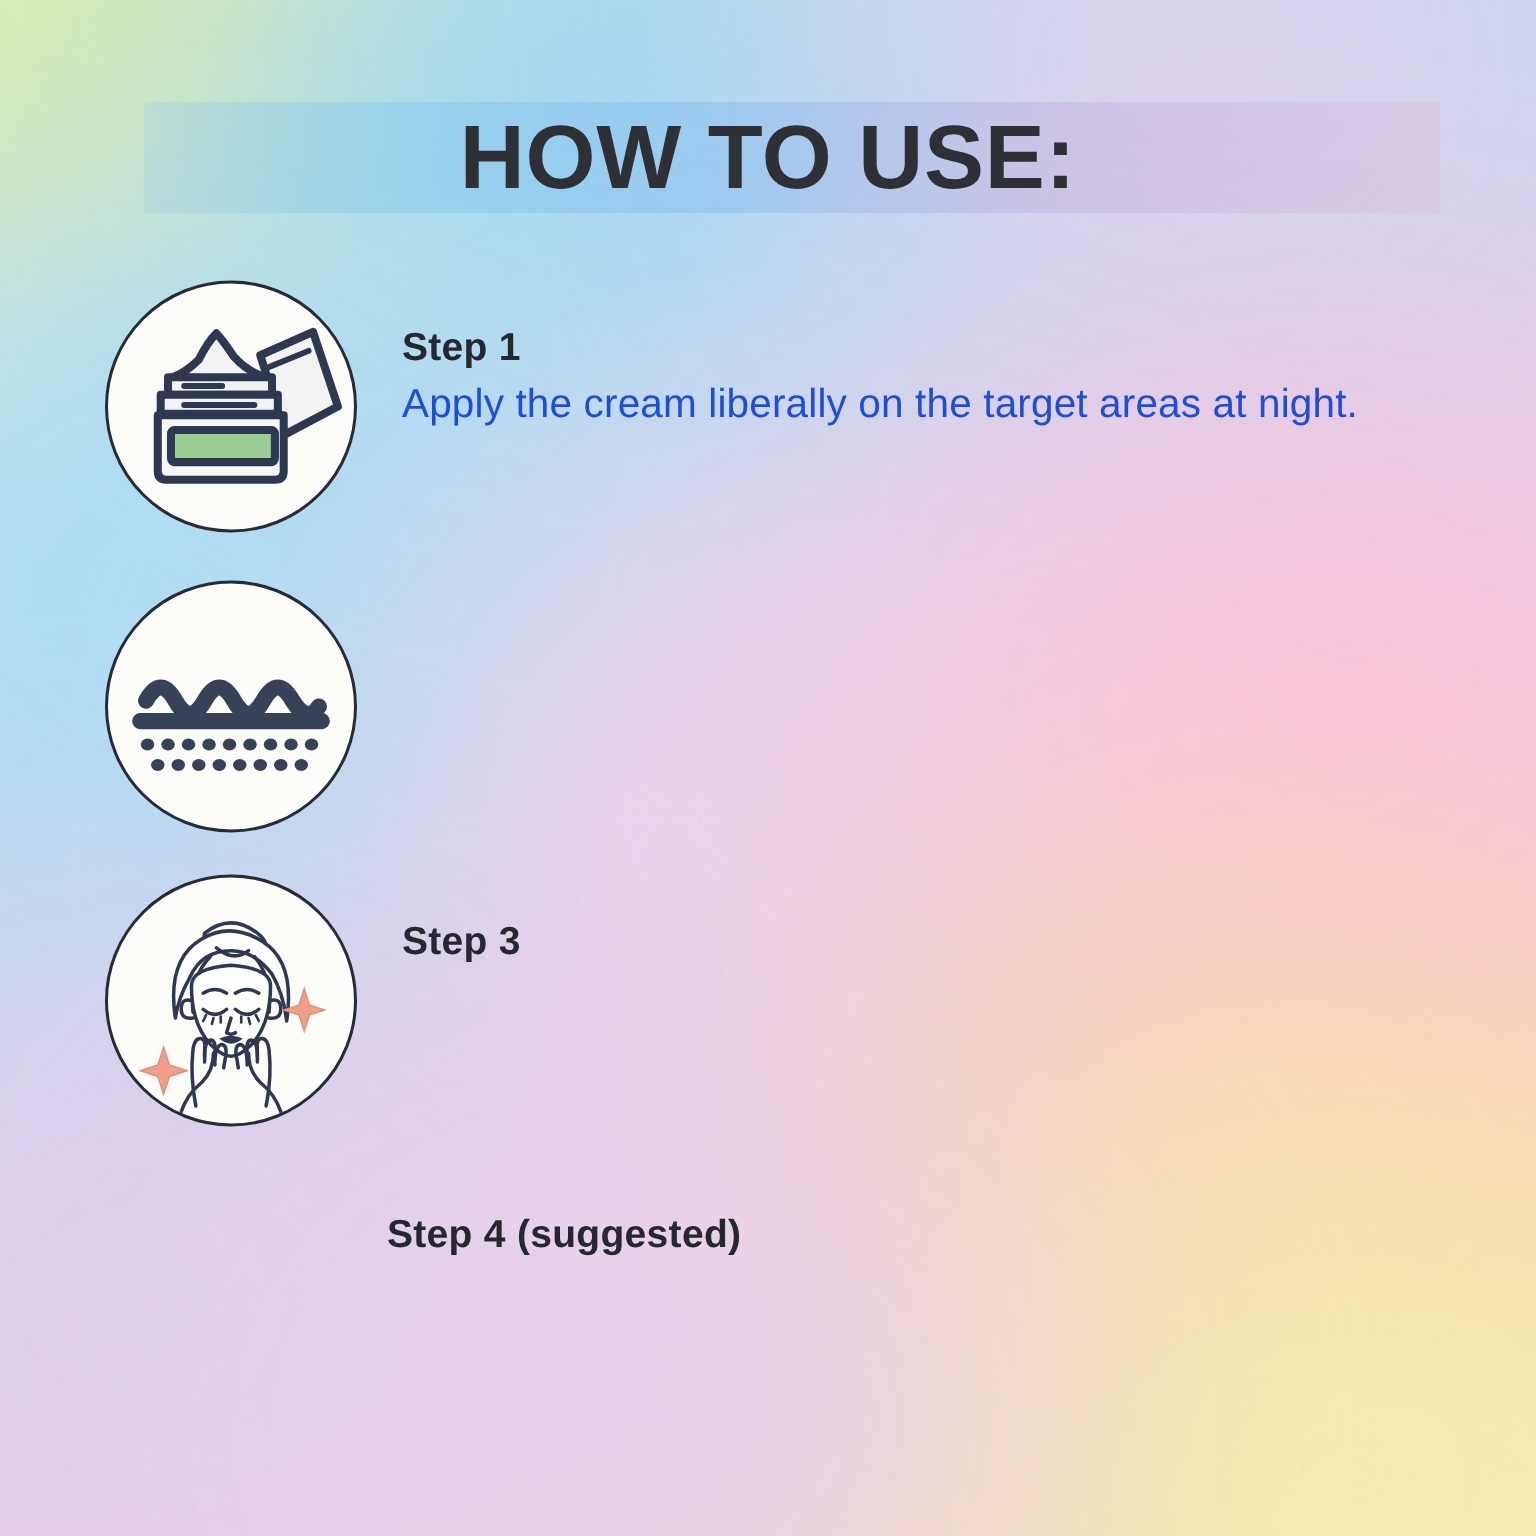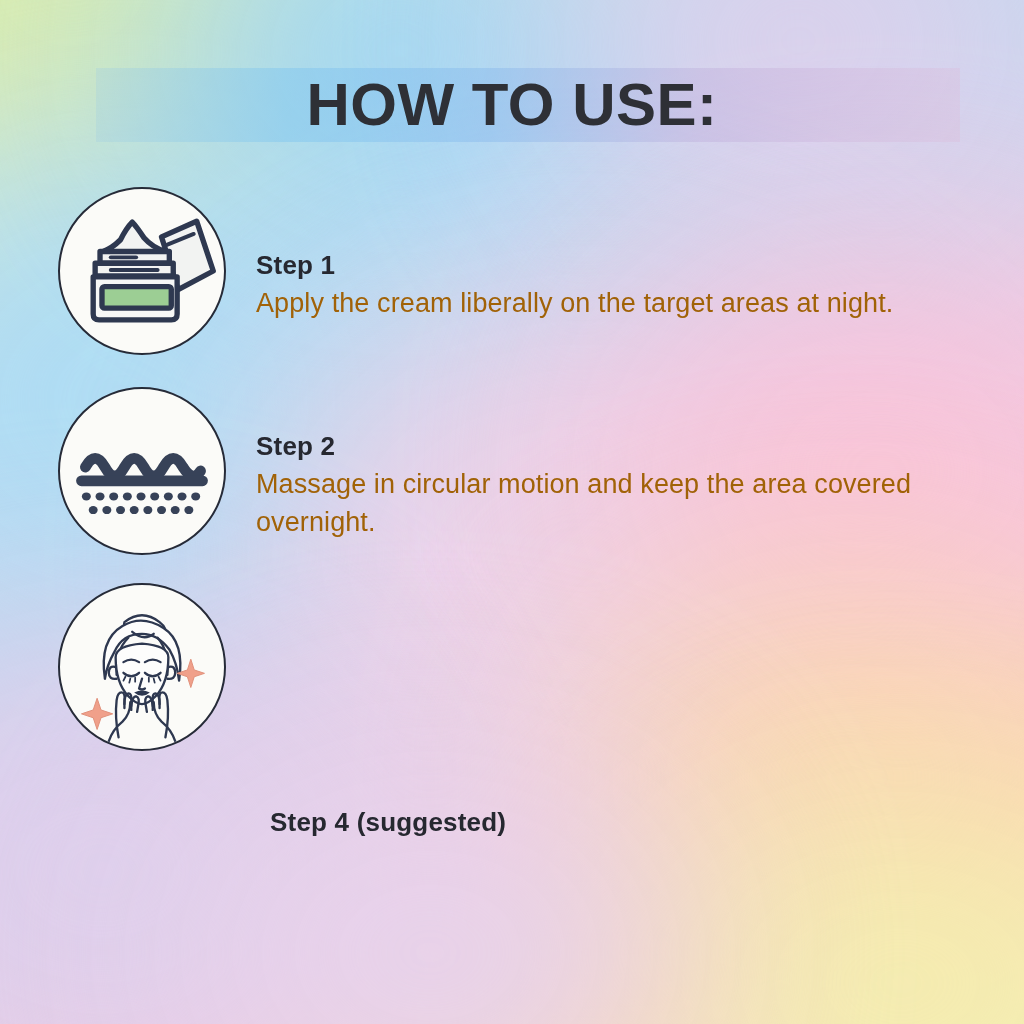--- a/index.html
+++ b/index.html
@@ -92,24 +92,24 @@
     font-size: 60px;
     font-weight: 800;
     letter-spacing: .5px;
     color: #2e3036;
     line-height: 70px;
     font-family: "Liberation Sans", sans-serif;
   }
 
   .step-row {
     position: absolute;
-    left: 58px;
+    left: 70px;
     width: 930px;
     display: flex;
-    align-items: center;
+    align-items: flex-start;
   }
   #step-row-1 { top: 187px; }
   #step-row-2 { top: 387px; }
   #step-row-3 { top: 583px; }
 
   .icon-circle {
     width: 168px;
     height: 168px;
     flex: 0 0 168px;
     border-radius: 50%;
@@ -129,33 +129,33 @@
   .step-title {
     font-size: 26px;
     font-weight: 700;
     color: #262830;
     line-height: 32px;
     letter-spacing: .2px;
   }
   .step-body {
     font-size: 27px;
     font-weight: 400;
-    color: #a16207;
+    color: #1d4ed8;
     line-height: 38px;
     letter-spacing: .1px;
     margin-top: 3px;
   }
 
   #step-row-4 {
     position: absolute;
     left: 254px;
     top: 806px;
     width: 740px;
   }
-  #step-row-4 .step-text { margin-left: 16px; padding-top: 0; }
+  #step-row-4 .step-text { margin-left: 4px; padding-top: 0; }
 </style>
 </head>
 <body>
 
 <div id="bg-root">
   <div class="mesh base"></div>
   <div class="blob" id="blob-green"></div>
   <div class="blob" id="blob-blue"></div>
   <div class="blob" id="blob-skyblue"></div>
   <div class="blob" id="blob-lilac"></div>
@@ -225,24 +225,20 @@
           <ellipse cx="48" cy="124" rx="4.6" ry="4.1"></ellipse>
           <ellipse cx="62" cy="124" rx="4.6" ry="4.1"></ellipse>
           <ellipse cx="76" cy="124" rx="4.6" ry="4.1"></ellipse>
           <ellipse cx="90" cy="124" rx="4.6" ry="4.1"></ellipse>
           <ellipse cx="104" cy="124" rx="4.6" ry="4.1"></ellipse>
           <ellipse cx="118" cy="124" rx="4.6" ry="4.1"></ellipse>
           <ellipse cx="132" cy="124" rx="4.6" ry="4.1"></ellipse>
         </g>
       </svg>
     </div>
-    <div class="step-text">
-      <div class="step-title">Step 2</div>
-      <div class="step-body">Massage in circular motion and keep the area covered overnight.</div>
-    </div>
   </div>
 
   <div class="step-row" id="step-row-3">
     <div class="icon-circle">
       <svg viewBox="0 0 168 168" xmlns="http://www.w3.org/2000/svg">
         <g fill="none" stroke="#2e3850" stroke-width="2.4" stroke-linecap="round" stroke-linejoin="round">
 
           <path d="M66 38 Q84 24 102 38 Q110 44 108 52 Q92 42 74 46 Q64 48 66 38 Z" fill="#fdfdfc"></path>
 
           <path d="M46 96 Q40 56 64 42 Q84 30 106 44 Q128 58 122 98
@@ -287,20 +283,21 @@
 
         <path d="M76 110 Q84 106 92 110 Q84 117 76 110 Z" fill="#2e3850"></path>
 
         <g>
           <path d="M134 76 L137.5 87 L148 90.5 L137.5 94 L134 105 L130.5 94 L120 90.5 L130.5 87 Z" fill="#f0a08a" stroke="#e08f79" stroke-width="1"></path>
           <path d="M38 116 L42 128 L54 132 L42 136 L38 148 L34 136 L22 132 L34 128 Z" fill="#f0a08a" stroke="#e08f79" stroke-width="1"></path>
         </g>
       </svg>
     </div>
     <div class="step-text">
+      <div class="step-title">Step 3</div>
     </div>
   </div>
 
   <div id="step-row-4">
     <div class="step-text">
       <div class="step-title">Step 4 (suggested)</div>
     </div>
   </div>
 
 </div>

